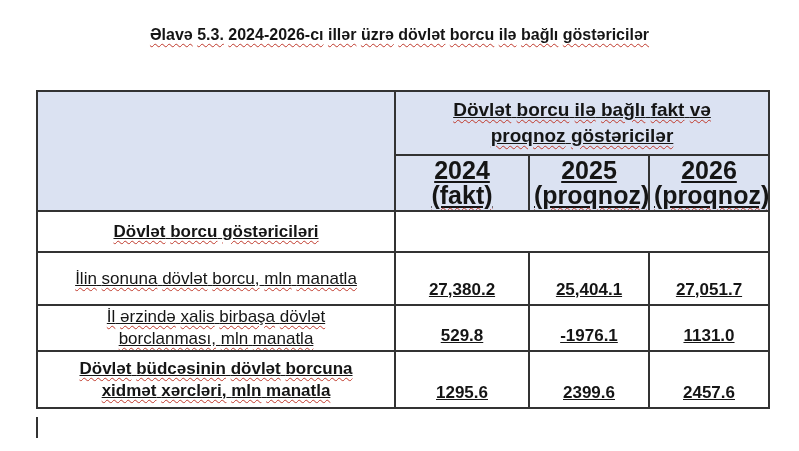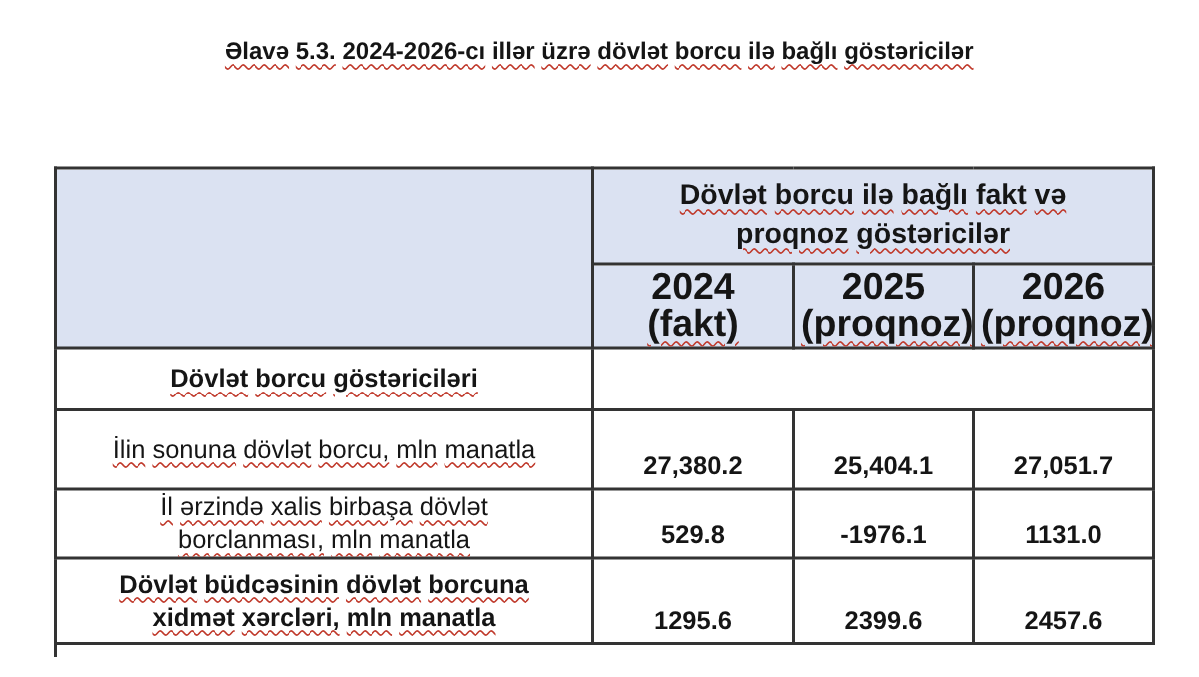--- a/index.html
+++ b/index.html
@@ -21,24 +21,25 @@
     position:absolute;
     top:26px;left:0;
     width:100%;
     text-align:center;
     font-size:16px;
     font-weight:bold;
     letter-spacing:0px;
   }
   table.debt-table{
     position:absolute;
-    left:36px;top:111px;
+    left:36px;top:90px;
     border-collapse:collapse;
     table-layout:fixed;
     width:732px;
+    text-decoration:underline;
   }
   table.debt-table td{
     border:2px solid var(--border);
     padding:0 4px;
     text-align:center;
     overflow:hidden;
   }
   td.blue{background:var(--header-bg);}
   tr.r-group{height:64px;}
   tr.r-years{height:56px;}

